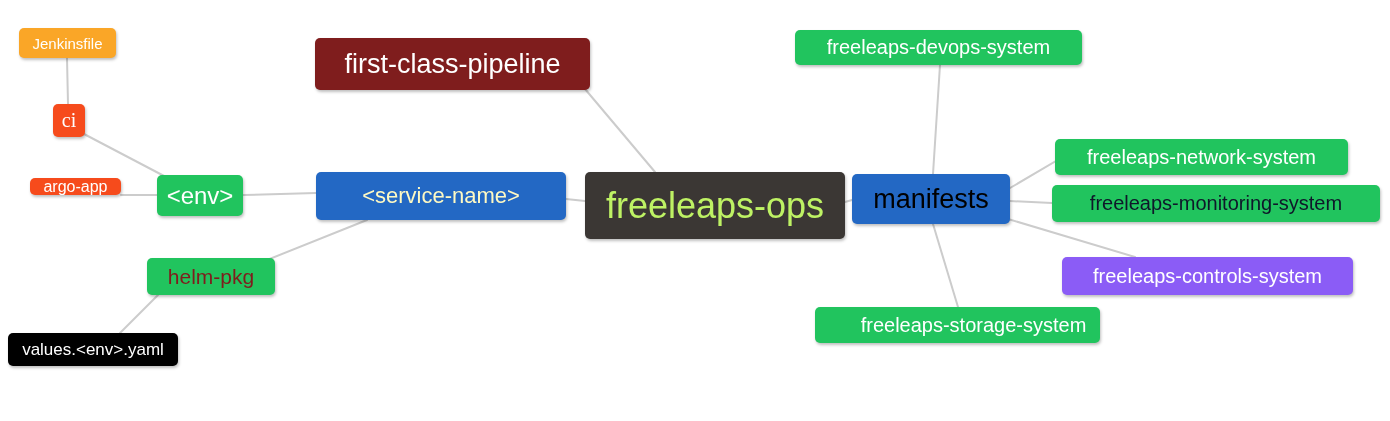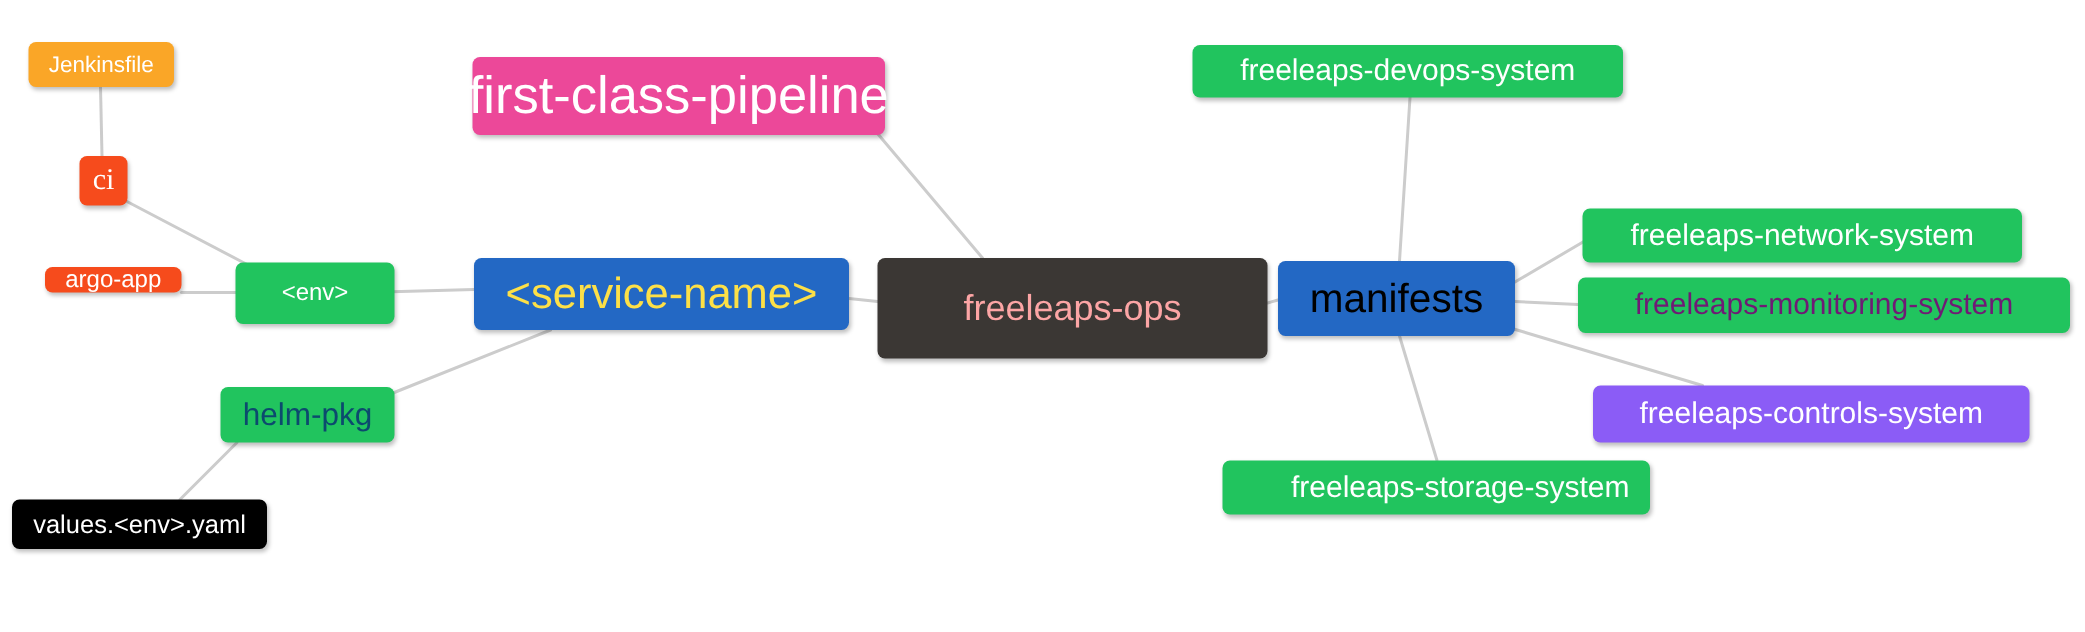--- a/index.html
+++ b/index.html
@@ -52,25 +52,25 @@
       <line x1="845" y1="202" x2="852" y2="200" stroke="#CCCCCC" stroke-width="2" stroke-linecap="round"></line>
       <line x1="933" y1="174" x2="940" y2="65" stroke="#CCCCCC" stroke-width="2" stroke-linecap="round"></line>
       <line x1="1010" y1="188" x2="1078" y2="148" stroke="#CCCCCC" stroke-width="2" stroke-linecap="round"></line>
       <line x1="1010" y1="201" x2="1052" y2="203" stroke="#CCCCCC" stroke-width="2" stroke-linecap="round"></line>
       <line x1="1008" y1="219" x2="1135" y2="257" stroke="#CCCCCC" stroke-width="2" stroke-linecap="round"></line>
       <line x1="933" y1="224" x2="958" y2="307" stroke="#CCCCCC" stroke-width="2" stroke-linecap="round"></line>
     </svg>
 <div class="node" style="left: 19px; top: 28px; width: 97px; height: 30px; font-size: 15px; background: rgb(250, 166, 39); color: rgb(255, 255, 255);">Jenkinsfile</div>
     <div class="node" style="left: 53px; top: 104px; width: 32px; height: 33px; font-size: 20px; background: rgb(246, 75, 28); color: #ffffff; font-family: Liberation Serif, serif;">ci</div>
     <div class="node" style="left: 30px; top: 178px; width: 91px; height: 17px; font-size: 16px; background: rgb(246, 75, 28); color: rgb(255, 255, 255);">argo-app</div>
-    <div class="node" style="left: 157px; top: 175px; width: 106px; height: 41px; font-size: 16px; background: rgb(33, 196, 94); color: rgb(255, 255, 255);">&lt;env&gt;</div>
-    <div class="node" style="left: 147px; top: 258px; width: 116px; height: 37px; font-size: 21px; background: rgb(33, 196, 94); color: #0c4a6e; text-align: right;">helm-pkg</div>
+    <div class="node" style="left: 157px; top: 175px; width: 86px; height: 41px; font-size: 24px; background: rgb(33, 196, 94); color: rgb(255, 255, 255);">&lt;env&gt;</div>
+    <div class="node" style="left: 147px; top: 258px; width: 128px; height: 37px; font-size: 21px; background: rgb(33, 196, 94); color: #7f1d1d; text-align: right;">helm-pkg</div>
     <div class="node" style="left: 8px; top: 333px; width: 170px; height: 33px; font-size: 17px; background: #000000; color: rgb(255, 255, 255);">values.&lt;env&gt;.yaml</div>
-    <div class="node" style="left: 315px; top: 38px; width: 275px; height: 52px; font-size: 35px; background: #ec4899; color: rgb(255, 255, 255);">first-class-pipeline</div>
-    <div class="node" style="left: 316px; top: 172px; width: 250px; height: 48px; font-size: 29px; background: rgb(35, 104, 196); color: #fde047;">&lt;service-name&gt;</div>
-    <div class="node" style="left: 585px; top: 172px; width: 260px; height: 67px; font-size: 24px; background: rgb(59, 55, 52); color: #fca5a5;">freeleaps-ops</div>
+    <div class="node" style="left: 315px; top: 38px; width: 275px; height: 52px; font-size: 27px; background: #7f1d1d; color: rgb(255, 255, 255);">first-class-pipeline</div>
+    <div class="node" style="left: 316px; top: 172px; width: 250px; height: 48px; font-size: 22px; background: rgb(35, 104, 196); color: #fef9c3;">&lt;service-name&gt;</div>
+    <div class="node" style="left: 585px; top: 172px; width: 260px; height: 67px; font-size: 36px; background: rgb(59, 55, 52); color: #bef264;">freeleaps-ops</div>
     <div class="node" style="left: 852px; top: 174px; width: 158px; height: 50px; font-size: 27px; background: rgb(35, 104, 196); color: #000000;">manifests</div>
     <div class="node" style="left: 795px; top: 30px; width: 287px; height: 35px; font-size: 20px; background: rgb(33, 196, 94); color: rgb(255, 255, 255);">freeleaps-devops-system</div>
     <div class="node" style="left: 1055px; top: 112px; width: 293px; height: 36px; font-size: 20px; background: rgb(33, 196, 94); color: rgb(255, 255, 255); margin-top: 27px;">freeleaps-network-system</div>
-    <div class="node" style="left: 1052px; top: 185px; width: 328px; height: 37px; font-size: 20px; background: rgb(33, 196, 94); color: #701a75;">freeleaps-monitoring-system</div>
+    <div class="node" style="left: 1052px; top: 185px; width: 328px; height: 37px; font-size: 20px; background: rgb(33, 196, 94); color: #0f172a;">freeleaps-monitoring-system</div>
     <div class="node" style="left: 1062px; top: 257px; width: 291px; height: 38px; font-size: 20px; background: #8b5cf6; color: rgb(255, 255, 255);">freeleaps-controls-system</div>
     <div class="node" style="left: 815px; top: 307px; width: 285px; height: 36px; font-size: 20px; background: rgb(33, 196, 94); color: rgb(255, 255, 255); padding-left: 36px;">freeleaps-storage-system</div>
   </div>
 
 </body></html>

